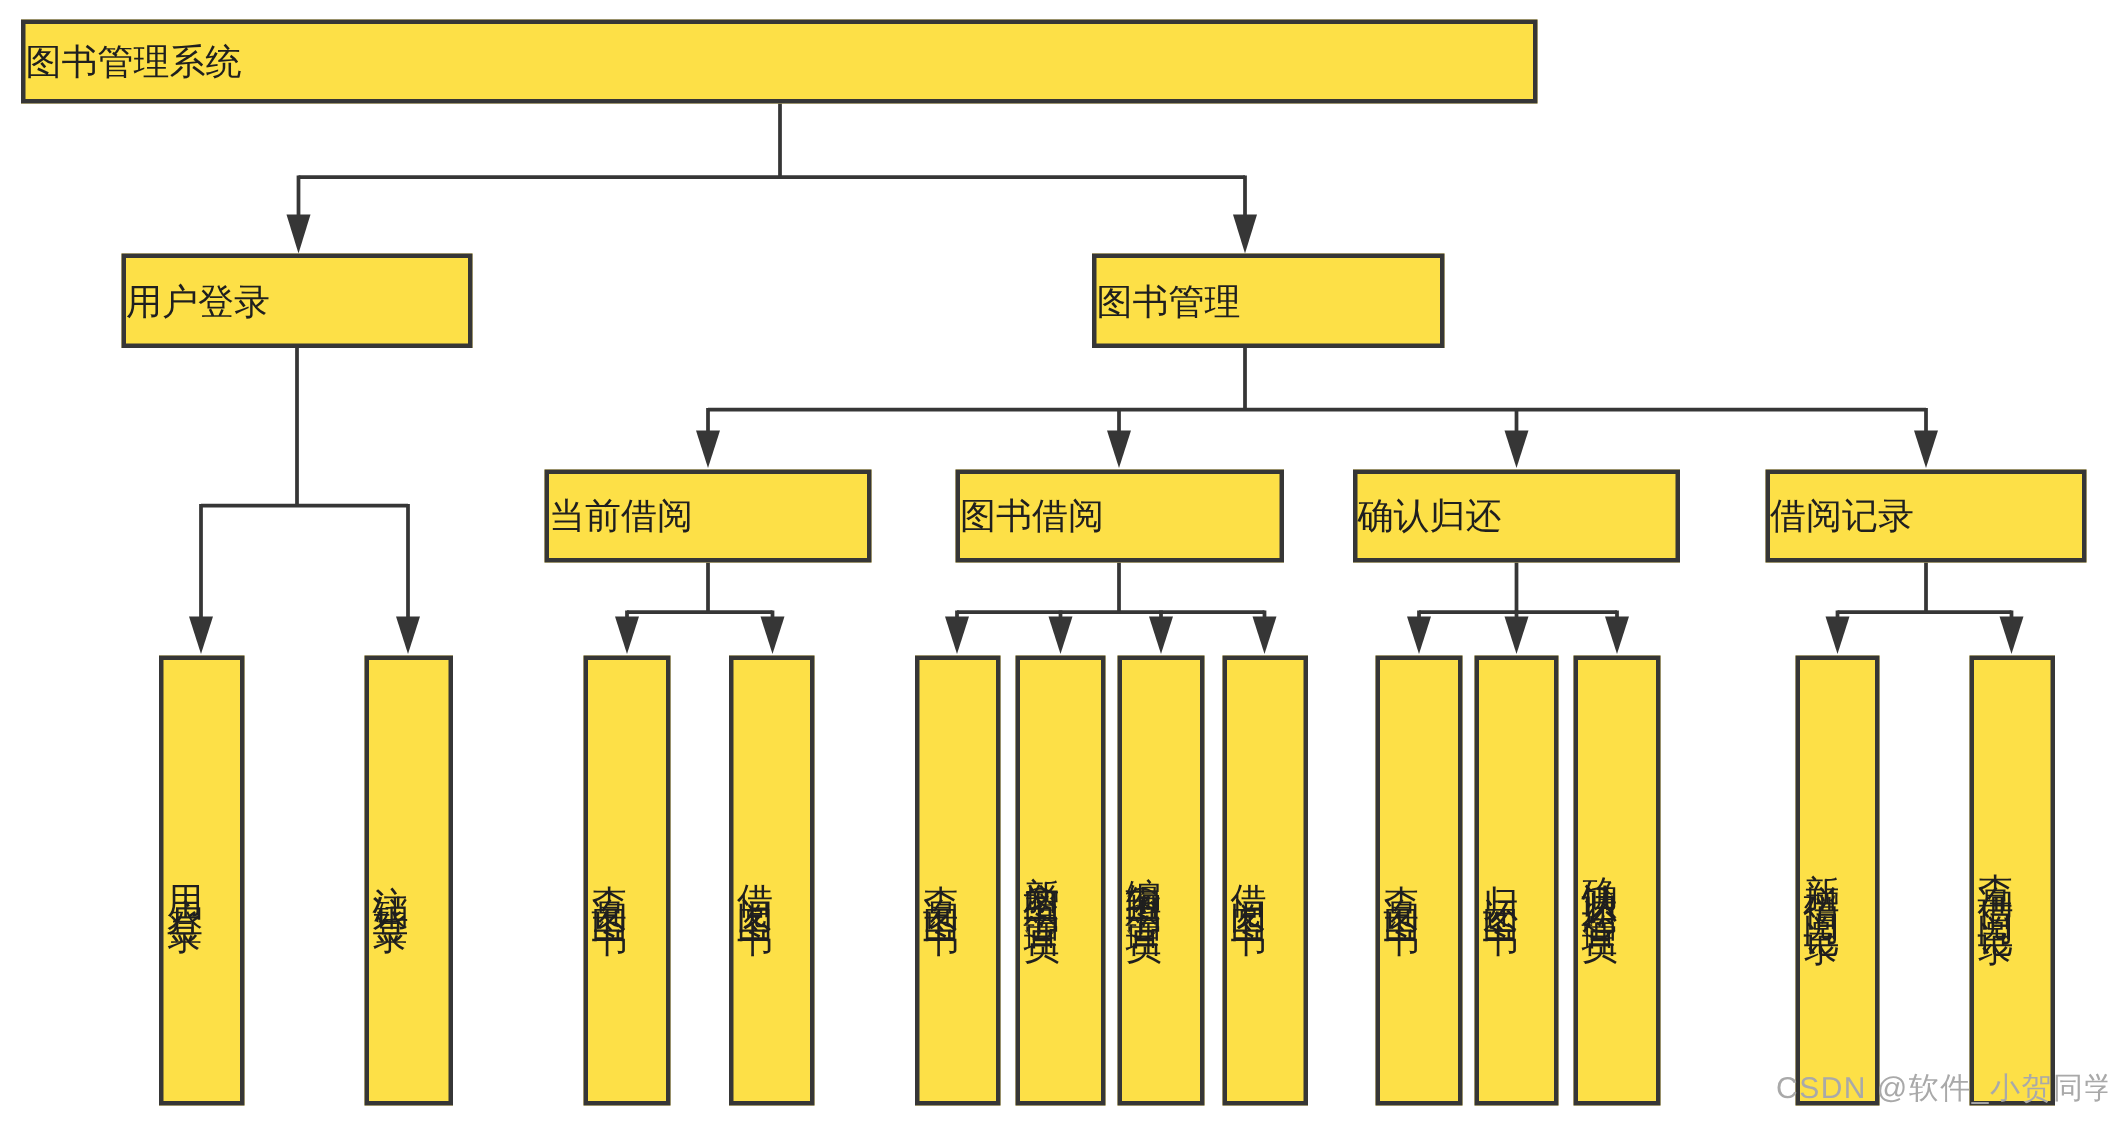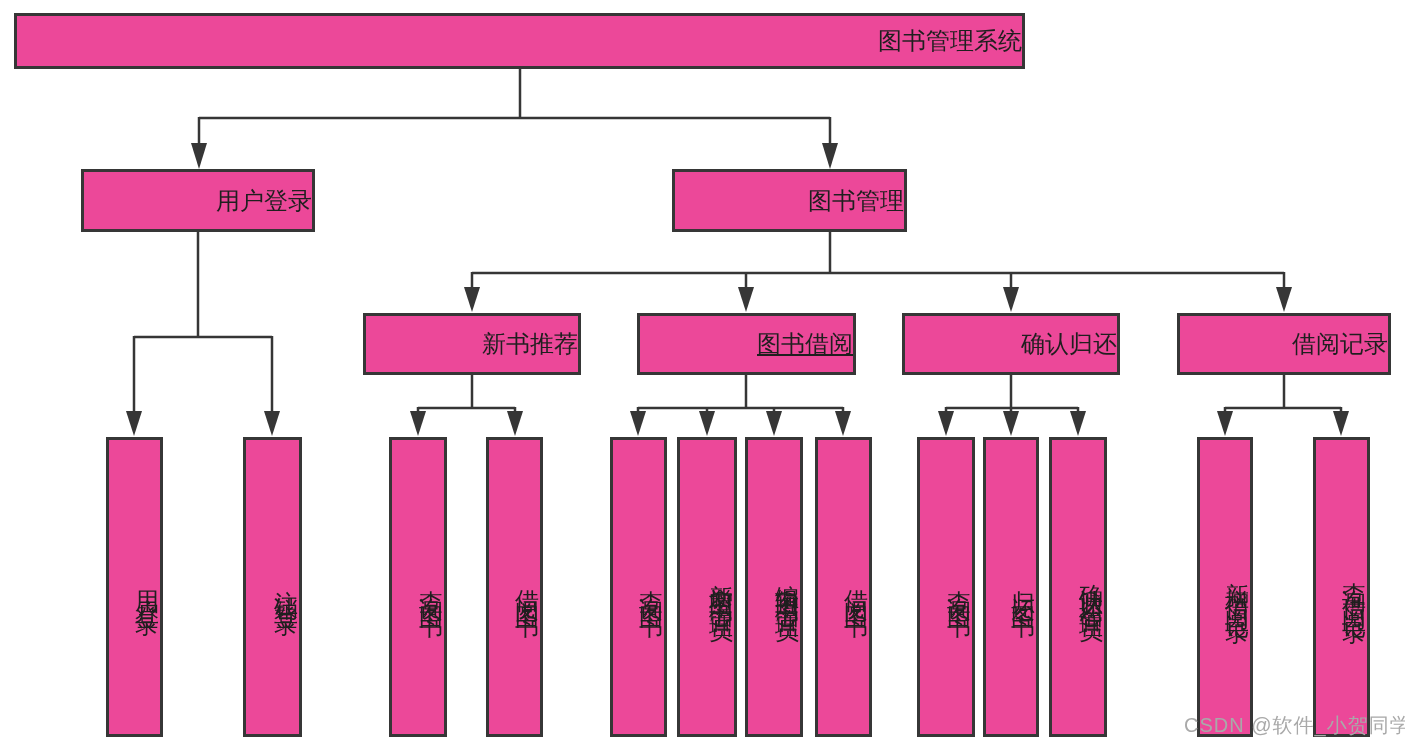--- a/index.html
+++ b/index.html
@@ -3,39 +3,39 @@
 <meta charset="utf-8">
 <style>
   html,body{margin:0;padding:0;}
   body{
     width:1405px;height:747px;position:relative;background:#ffffff;
     font-family:"Liberation Sans","DejaVu Sans",sans-serif;
     overflow:hidden;
   }
   #wires{position:absolute;left:0;top:0;z-index:0;}
   .node{
-    position:absolute;box-sizing:border-box;background:#ec4899;
-    border:3px solid #363636;display:flex;align-items:center;justify-content:flex-end;
+    position:absolute;box-sizing:border-box;background:#fde047;
+    border:3px solid #363636;display:flex;align-items:center;justify-content:flex-start;
     color:#1f1f1f;z-index:1;
   }
   .node .lbl{font-size:24px;white-space:nowrap;}
   .vert{top:437px;height:300px;}
   .vert .lbl{
     writing-mode:vertical-rl;text-orientation:mixed;
     font-size:24px;letter-spacing:8px;line-height:1.1;white-space:nowrap;
   }
   .vert.tight .lbl{letter-spacing:5px;}
   
   #b-root{left:14px;top:13px;width:1011px;height:56px;}
   
   #b-login{left:81px;top:169px;width:234px;height:63px;}
-  #b-mgmt{left:672px;top:169px;width:235px;height:63px;font-family:Liberation Mono, monospace;}
+  #b-mgmt{left:728px;top:169px;width:235px;height:63px;font-family:Liberation Mono, monospace;}
   
   #b-rec{left:363px;top:313px;width:218px;height:62px;}
-  #b-borrow{left:637px;top:313px;width:219px;height:62px;text-decoration:underline;}
+  #b-borrow{left:637px;top:313px;width:219px;height:62px;}
   #b-current{left:902px;top:313px;width:218px;height:62px;}
   #b-record{left:1177px;top:313px;width:214px;height:62px;}
   
   #b-l1{left:106px;width:57px;}
   #b-l2{left:243px;width:59px;}
   #b-l3{left:389px;width:58px;}
   #b-l4{left:486px;width:57px;}
   #b-l5{left:610px;width:57px;}
   #b-l6{left:677px;width:60px;}
   #b-l7{left:745px;width:58px;}
@@ -120,21 +120,21 @@
 </div>
 
 <div class="node" id="b-login">
   <span class="lbl">用户登录</span>
 </div>
 <div class="node" id="b-mgmt">
   <span class="lbl">图书管理</span>
 </div>
 
 <div class="node" id="b-rec">
-  <span class="lbl">新书推荐</span>
+  <span class="lbl">当前借阅</span>
 </div>
 <div class="node" id="b-borrow">
   <span class="lbl">图书借阅</span>
 </div>
 <div class="node" id="b-current">
   <span class="lbl">确认归还</span>
 </div>
 <div class="node" id="b-record">
   <span class="lbl">借阅记录</span>
 </div>

